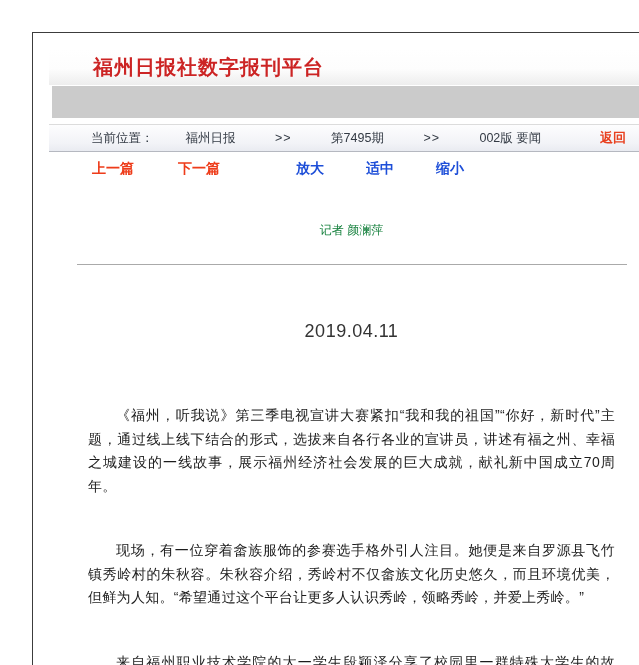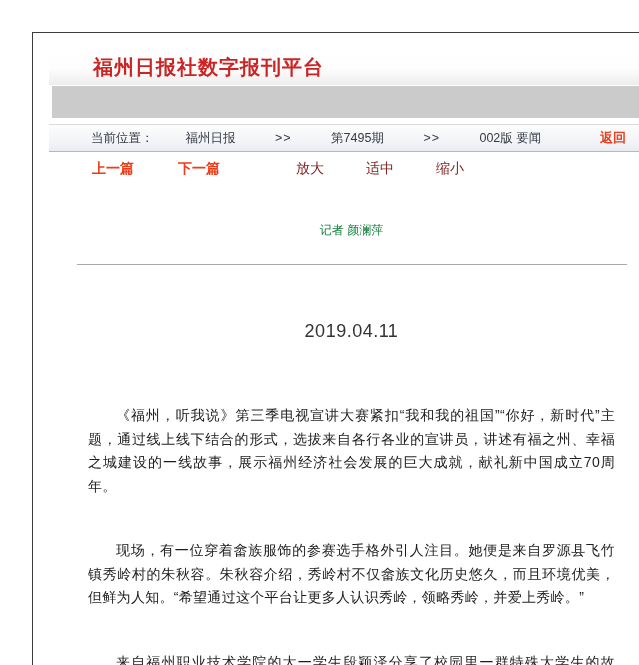--- a/index.html
+++ b/index.html
@@ -62,21 +62,21 @@
   
   .toolbar {
     height: 34px;
     display: flex;
     align-items: center;
     padding-left: 27px;
     background: #fff;
   }
   .toolbar a { text-decoration: none; cursor: pointer; font-size: 14px; }
   .tool-red { color: #ee3c1a; font-weight: bold; margin-right: 12px; }
-  .tool-dark { color: #7f1d1d; margin-right: 10px; }
+  .tool-dark { color: #1d4ed8; margin-right: 10px; font-weight: bold; }
   .tool-gap { width: 22px; }
 
   
   .article { padding: 0 7px; }
   .article-title {
     text-align: center;
     font-size: 18.5px;
     font-weight: bold;
     color: #111;
     margin-top: 18px;

